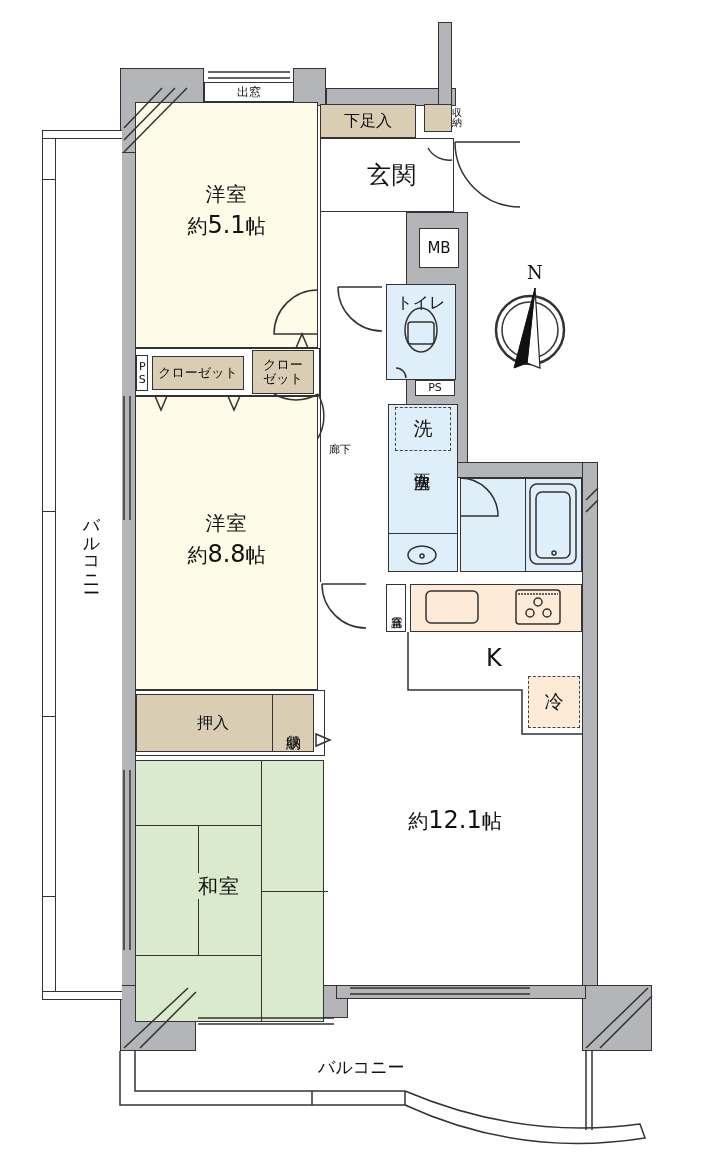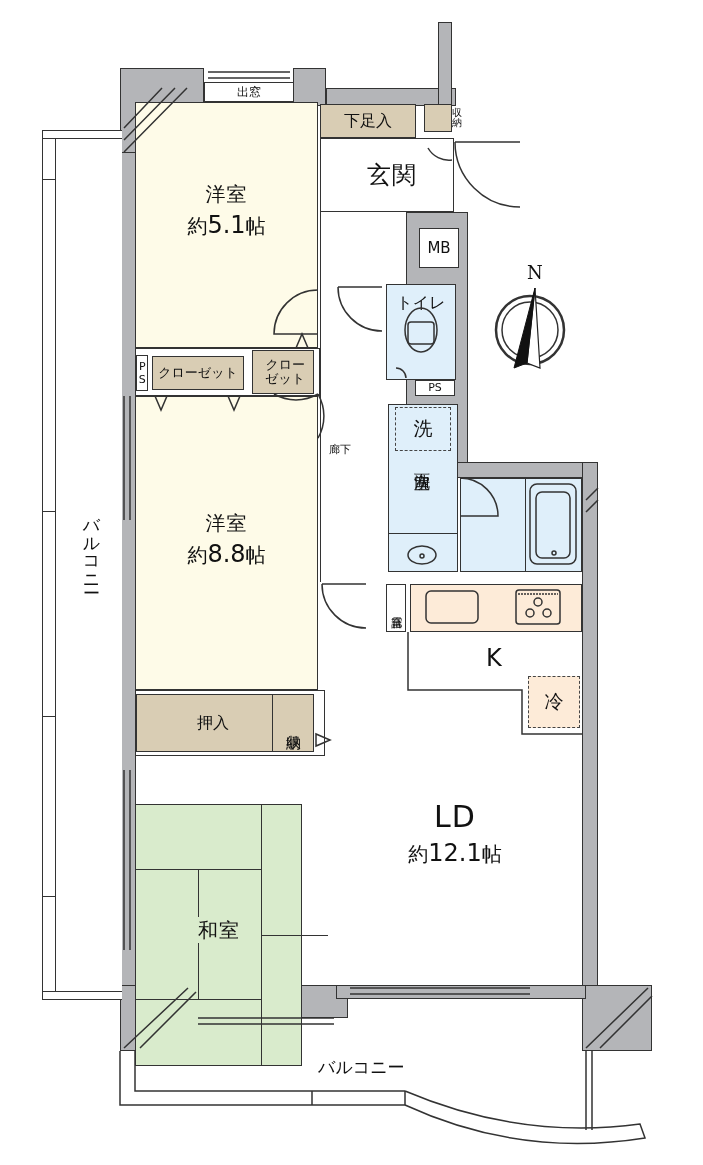--- a/index.html
+++ b/index.html
@@ -3,21 +3,21 @@
 <meta charset="utf-8">
 <style>
   html, body { margin:0; padding:0; background:#ffffff; }
   body { width:703px; height:1165px; position:relative; overflow:hidden;
          font-family:"DejaVu Sans","Liberation Sans",sans-serif; color:#111; }
   .abs { position:absolute; box-sizing:border-box; }
   .wall { background:#b4b5b8; border:1.5px solid #333; }
   .room { border:1.5px solid #333; display:flex; flex-direction:column;
           align-items:center; justify-content:center; text-align:center; }
   .yoshitsu { background:#fefbe8; }
-  .storage { background:#d9cdb4;text-align:right; }
+  .storage { background:#d9cdb4; }
   .wet { background:#dfeffa; }
   .ld { background:#fdebd8; }
   .washitsu { background:#d9ebcc; }
   .white { background:#ffffff; }
   .big { font-size:20px; font-weight:500; letter-spacing:1px; line-height:1.1; }
   .area { font-size:20px; margin-top:6px; }
   .area .num { font-size:24px; }
   .small { font-size:15px; }
   .tiny { font-size:12px; line-height:1.05; }
   .vert { writing-mode:vertical-rl; text-orientation:upright; }
@@ -80,21 +80,21 @@
 </div>
 
 <div class="abs white" style="left:135px;top:690px;width:190px;height:66px;border:1.5px solid #333;"></div>
 <div class="abs room storage" style="left:136px;top:694px;width:154px;height:58px;">
   <span class="small" style="font-size:16px;">押入</span>
 </div>
 <div class="abs room storage" style="left:272px;top:694px;width:42px;height:58px;">
   <span class="vert small" style="font-size:15px;">収納</span>
 </div>
 
-<div class="abs washitsu" style="left:135px;top:760px;width:167px;height:262px;border:1.5px solid #333;margin-top:44px;">
+<div class="abs washitsu" style="left:135px;top:760px;width:189px;height:262px;border:1.5px solid #333;">
   <div class="abs" style="left:0;top:64px;width:125px;border-top:1.5px solid #333;"></div>
   <div class="abs" style="left:125px;top:0;height:100%;border-left:1.5px solid #333;"></div>
   <div class="abs" style="left:62px;top:64px;height:130px;border-left:1.5px solid #333;"></div>
   <div class="abs" style="left:0;top:194px;width:125px;border-top:1.5px solid #333;"></div>
   <div class="abs" style="left:125px;top:130px;width:67px;border-top:1.5px solid #333;"></div>
   <div class="abs big" style="left:58px;top:112px;background:#d9ebcc;padding:2px 4px;">和室</div>
 </div>
 
 <div class="abs room storage" style="left:320px;top:104px;width:96px;height:34px;">
   <span class="small" style="font-size:16px;">下足入</span>
@@ -136,21 +136,20 @@
 <div class="abs room white" style="left:386px;top:584px;width:20px;height:48px;">
   <span class="vert tiny" style="font-size:11px;">電話台</span>
 </div>
 
 <div class="abs ld" style="left:322px;top:582px;width:260px;height:404px;border:1.5px solid #333;z-index:-1;"></div>
 <div class="abs" style="left:486px;top:644px;font-size:24px;">K</div>
 <div class="abs room" style="left:528px;top:676px;width:52px;height:52px;border:1.5px dashed #444;background:#fdebd8;">
   <span class="small" style="font-size:19px;">冷</span>
 </div>
 <div class="abs" style="left:400px;top:800px;width:110px;text-align:center;">
-  <div class="big" style="font-size:30px;">LD</div>
   <div class="area">
     <span>約</span><span class="num">12.1</span><span>帖</span>
   </div>
 </div>
 
 <div class="abs small" style="left:318px;top:1056px;font-size:17px;">バルコニー</div>
 
 <svg class="overlay" width="703" height="1165" viewBox="0 0 703 1165">
   <g fill="none" stroke="#333" stroke-width="1.5">
 

